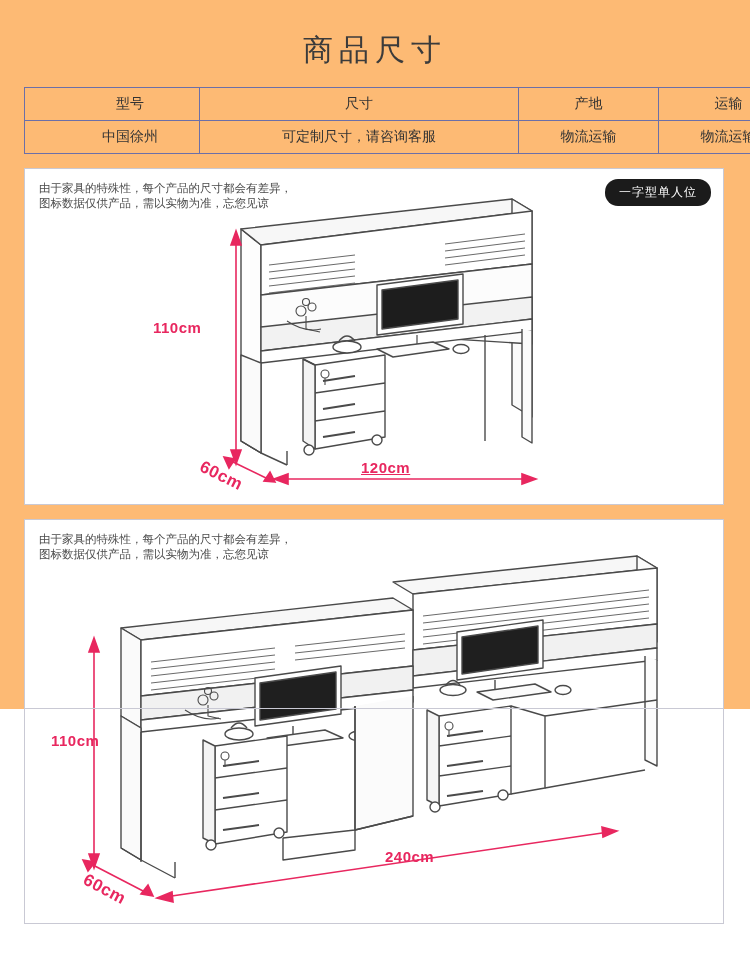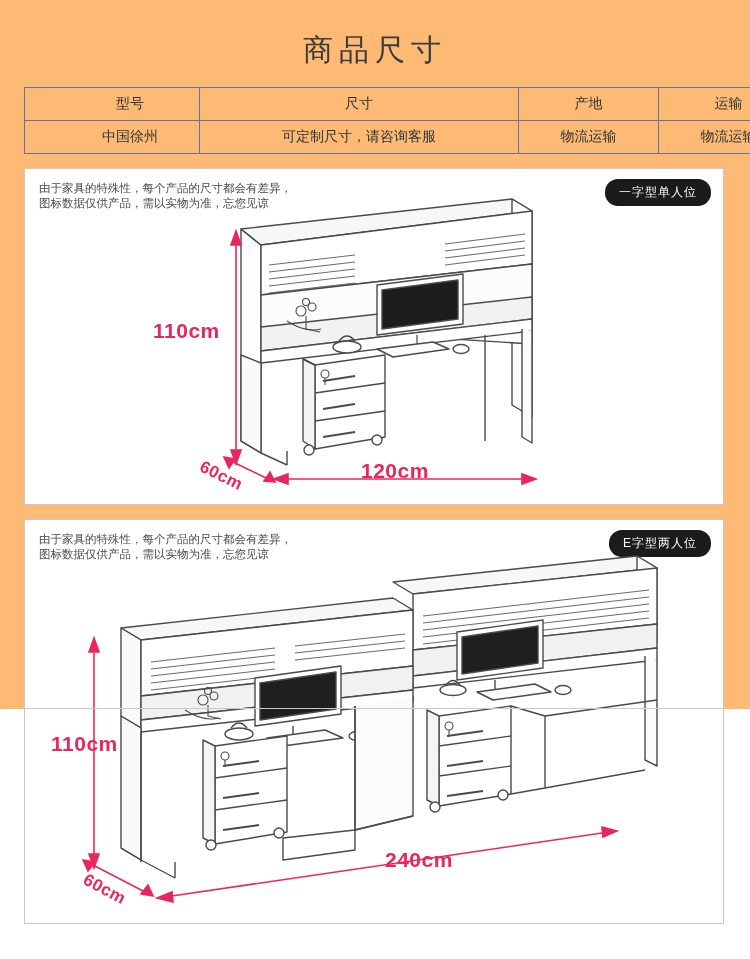--- a/index.html
+++ b/index.html
@@ -80,21 +80,21 @@
     color: #fff;
     font-size: 12px;
     padding: 5px 14px;
     border-radius: 13px;
     letter-spacing: 1px;
   }
   .dim-label {
     position: absolute;
     color: #e8275f;
     font-weight: bold;
-    font-size: 21px;
+    font-size: 15px;
     letter-spacing: 0.5px;
     white-space: nowrap;
   }
   .dim-label.small { font-size: 17px; }
   svg { display: block; }
   .fig-svg {
     position: absolute;
     left: 0;
     top: 0;
   }
@@ -222,28 +222,27 @@
         <path d="M250 313 L239 312 L245 303 Z"></path>
 
         <path d="M257 310 L503 310"></path>
         <path d="M249 310 L263 305 L263 315 Z"></path>
         <path d="M511 310 L497 305 L497 315 Z"></path>
       </g>
     </svg>
 
     <div class="dim-label" style="left:128px; top:150px;">110cm</div>
     <div class="dim-label small" style="left:180px; top:288px; transform:rotate(26deg); transform-origin:left top;">60cm</div>
-    <div class="dim-label" style="left:336px; top:290px;">120cm</div>
+    <div class="dim-label" style="left:336px; top:290px;text-decoration:underline;">120cm</div>
   </div>
 
   <div class="fig-box two">
 
     <div class="note">由于家具的特殊性，每个产品的尺寸都会有差异，
 图标数据仅供产品，需以实物为准，忘您见谅</div>
-    <div class="badge">E字型两人位</div>
 
     <svg class="fig-svg" width="700" height="405" viewBox="0 0 700 405">
       <g fill="none" stroke="#4a4a4a" stroke-width="1.4" stroke-linejoin="round">
 
         <path d="M368 62 L612 36 L632 48 L388 74 Z" fill="#f7f7f7"></path>
         <path d="M612 36 L612 110 L632 122 L632 48 Z" fill="#fbfbfb"></path>
         <path d="M388 74 L632 48 L632 104 L388 130 Z" fill="#ffffff"></path>
         <g stroke="#6a6a6a" stroke-width="1">
           <path d="M398 96 L624 70"></path>
           <path d="M398 103 L624 77"></path>

